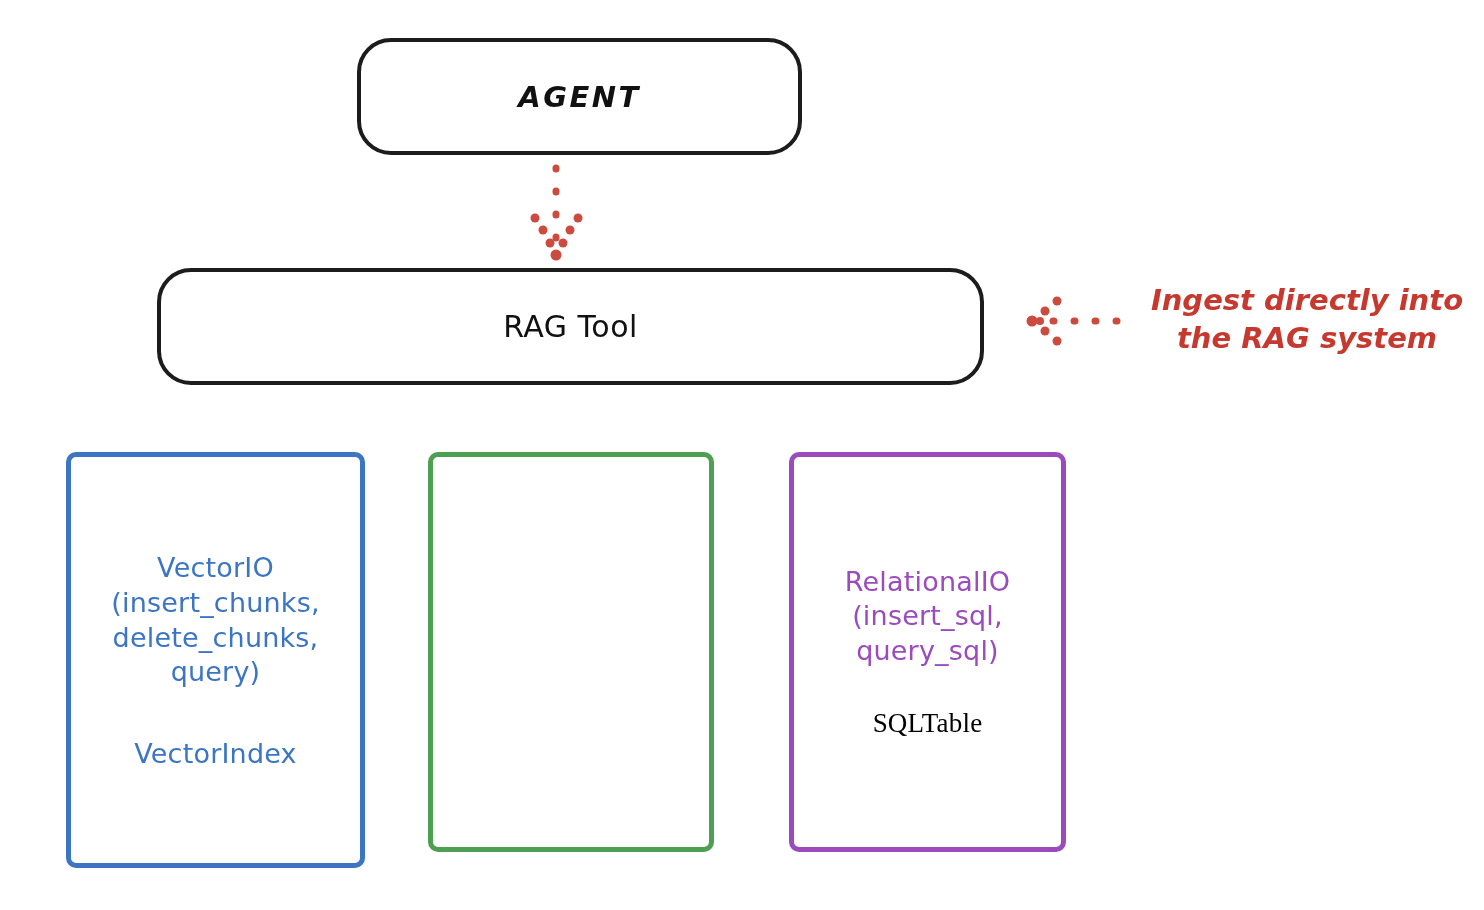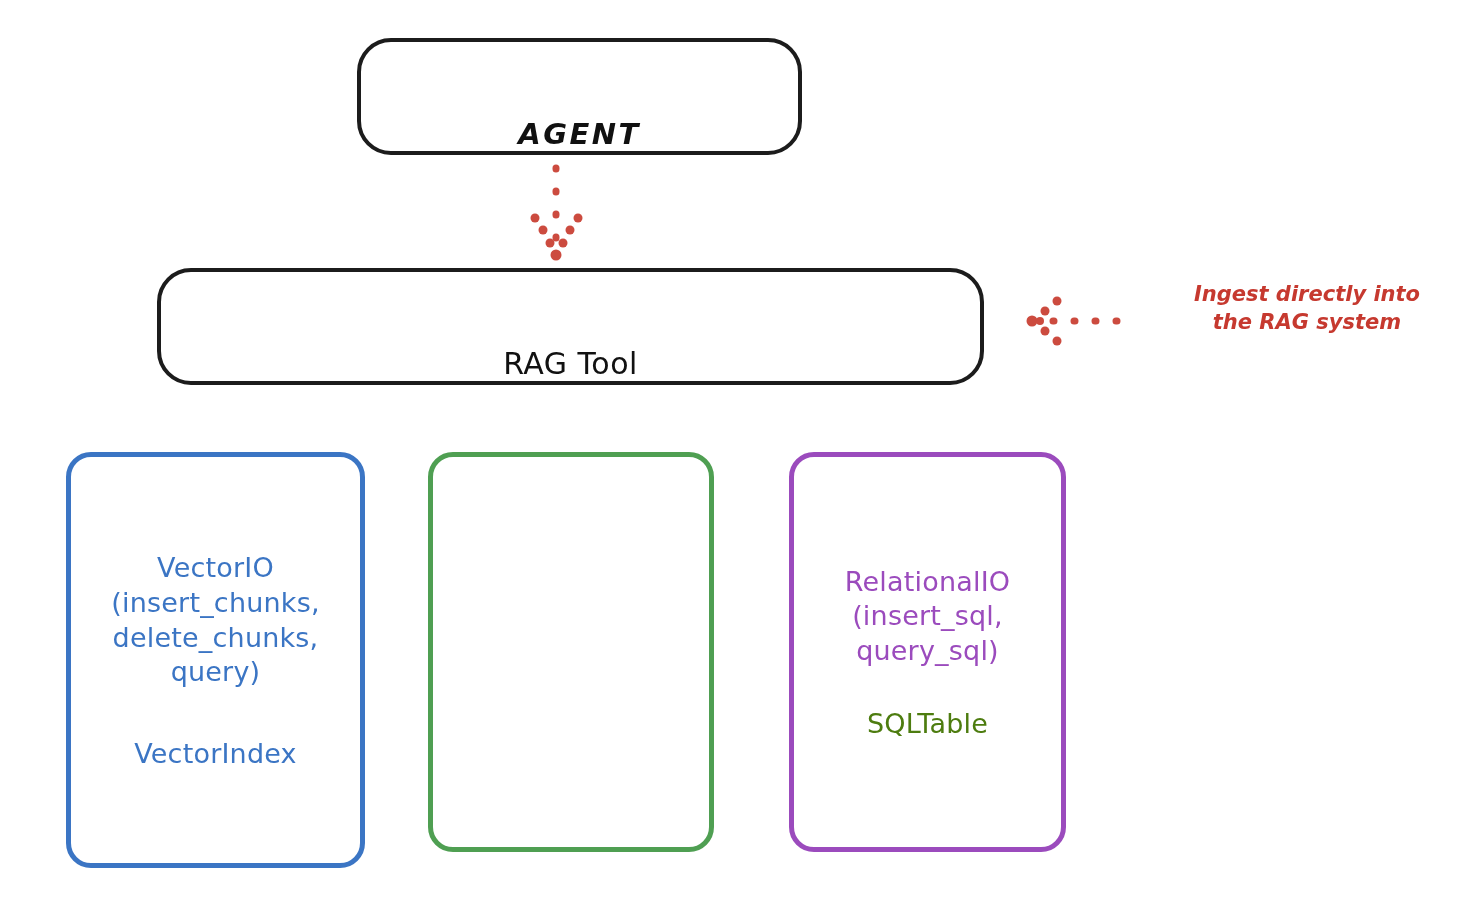--- a/index.html
+++ b/index.html
@@ -16,21 +16,21 @@
     width: 1484px;
     height: 910px;
     background: #ffffff;
     overflow: hidden;
   }
   .node {
     position: absolute;
     box-sizing: border-box;
     background: #ffffff;
     display: flex;
-    align-items: flex-end;
+    align-items: center;
     justify-content: center;
     text-align: center;
   }
 
   
   .node-dark {
     border: 4px solid #1c1c1c;
     border-radius: 34px;
   }
   .node-dark .node-label {
@@ -46,21 +46,21 @@
     font-style: normal;
     font-weight: 400;
     letter-spacing: 0.5px;
     font-size: 30px;
   }
 
   
   .node-color {
     border-width: 5px;
     border-style: solid;
-    border-radius: 25px;
+    border-radius: 10px;
     align-items: center;
     justify-content: center;
     padding: 10px 8px;
   }
   .node-color .stack {
     display: flex;
     flex-direction: column;
     align-items: center;
     justify-content: center;
     width: 100%;
@@ -79,21 +79,21 @@
     font-weight: 500;
     letter-spacing: 0.2px;
     margin-top: 40px;
     white-space: pre-line;
   }
 
   
   .annotation {
     position: absolute;
     font-family: "DejaVu Sans", sans-serif;
-    font-size: 21px;
+    font-size: 29px;
     font-weight: 600;
     font-style: italic;
     line-height: 1.32;
     white-space: pre-line;
     text-align: center;
   }
 
   
   #arrow-layer {
     position: absolute;
@@ -162,17 +162,17 @@
   <div class="node node-color" style="left:428px; top:452px; width:286px; height:400px; border-color:#4f9f52;">
     <div class="stack">
     </div>
   </div>
 
   <div class="node node-color" style="left:783px; top:452px; width:277px; height:400px; border-color:#9b4bbd;margin-left:6px;">
     <div class="stack">
       <span class="api-label" style="color:#9b4bbd;">RelationalIO
 (insert_sql,
 query_sql)</span>
-      <span class="index-label" style="color:#4d7c0f;">SQLTable</span>
+      <span class="index-label" style="color:#000000;font-family:Liberation Serif, serif;">SQLTable</span>
     </div>
   </div>
 
 </div>
 
 </body></html>

